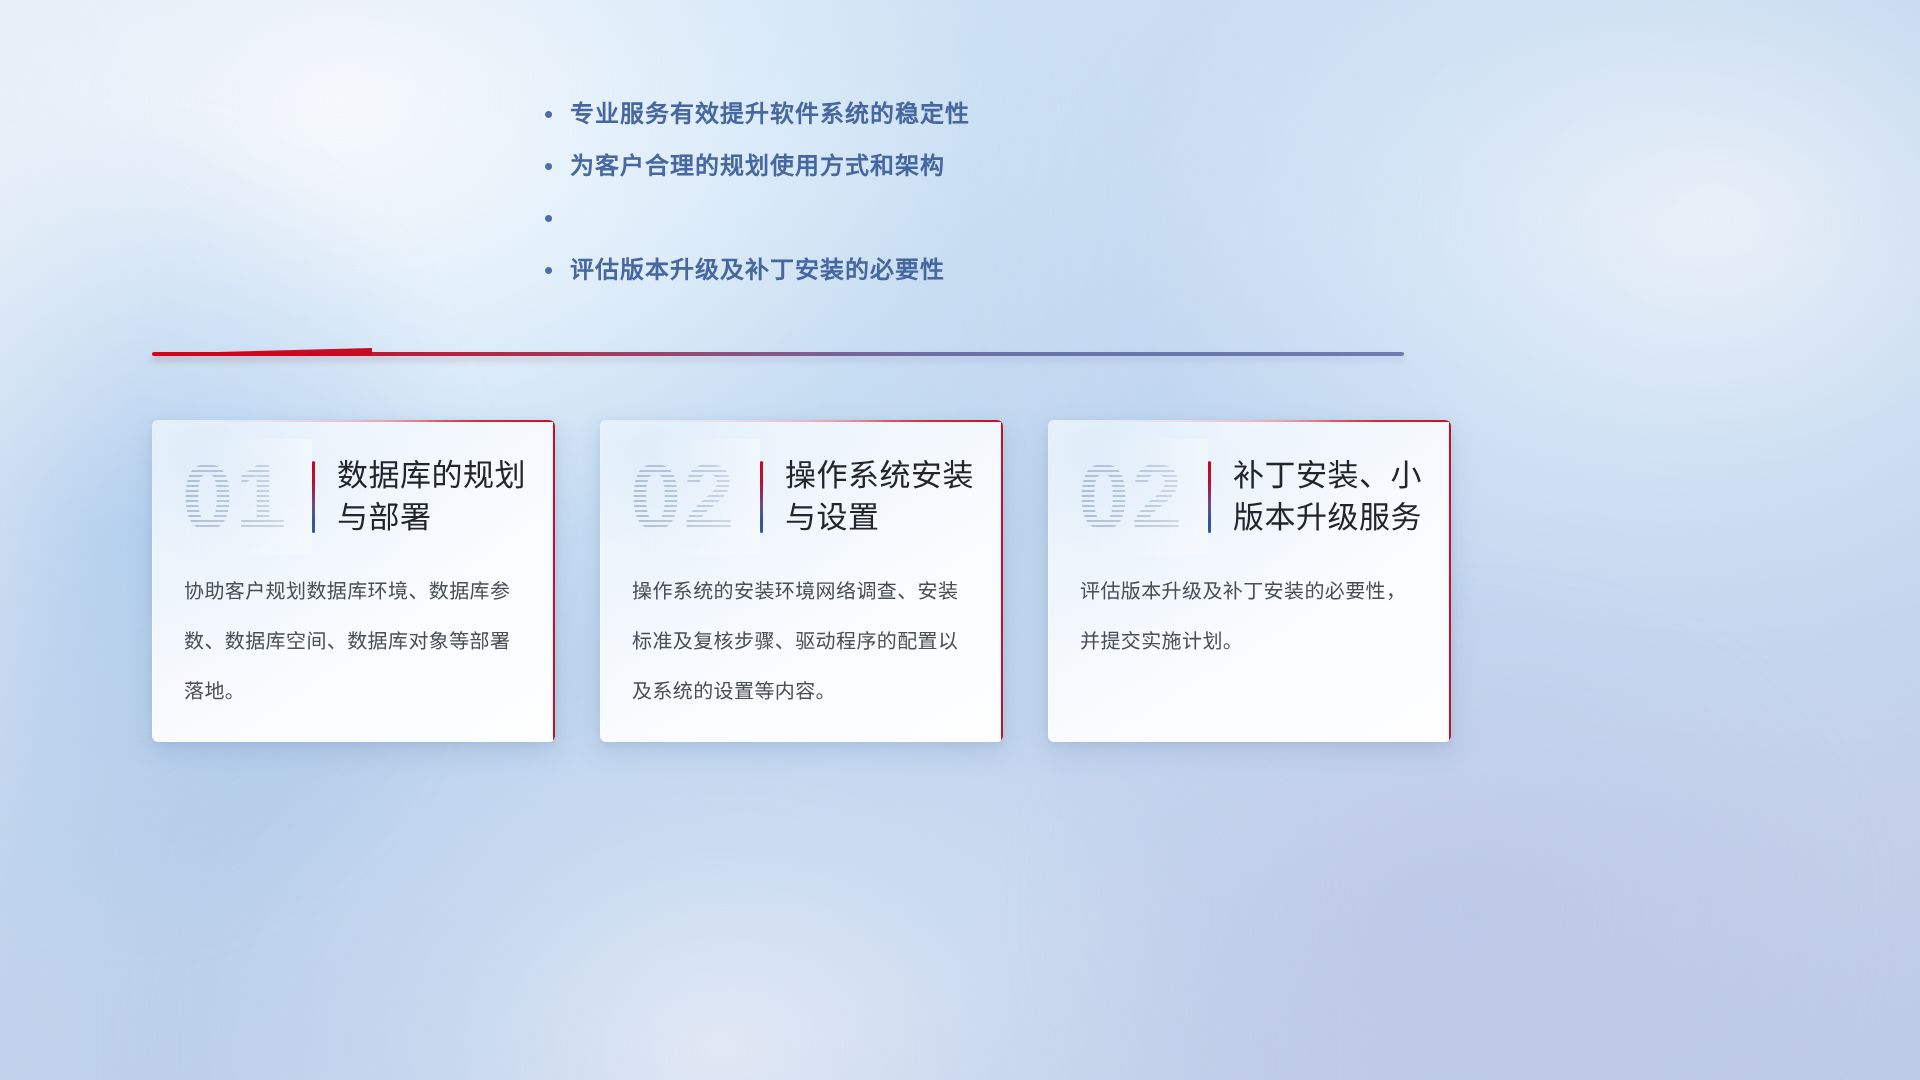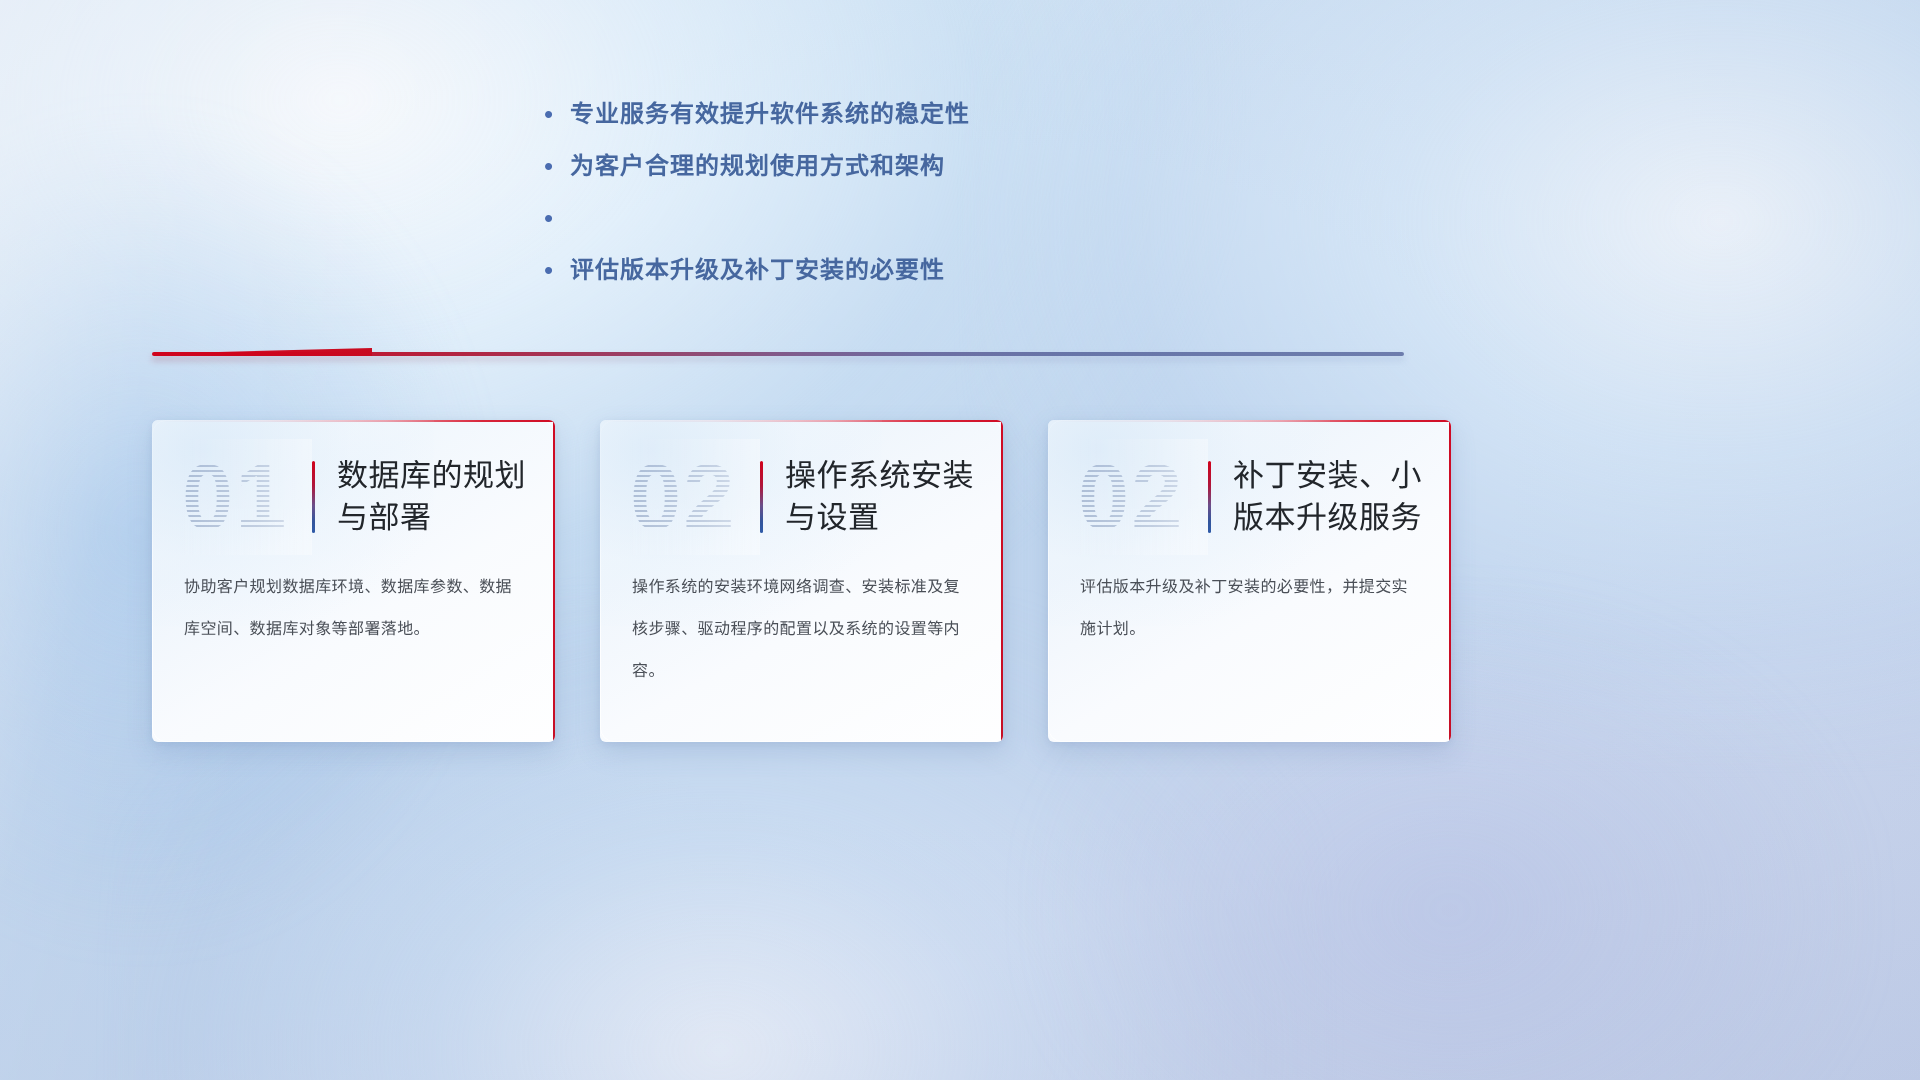--- a/index.html
+++ b/index.html
@@ -318,22 +318,22 @@
     font-size: 31px;
     font-weight: normal;
     line-height: 42px;
     color: #22262b;
     letter-spacing: 0.5px;
   }
 
   .card-body {
     position: relative;
     padding: 18px 36px 0 32px;
-    font-size: 16px;
-    line-height: 42px;
+    font-size: 20px;
+    line-height: 50px;
     color: #4a4f57;
     letter-spacing: 0.4px;
   }
 </style>
 </head>
 <body>
 
 <div id="stage">
 
   <div class="bg-base"></div>

